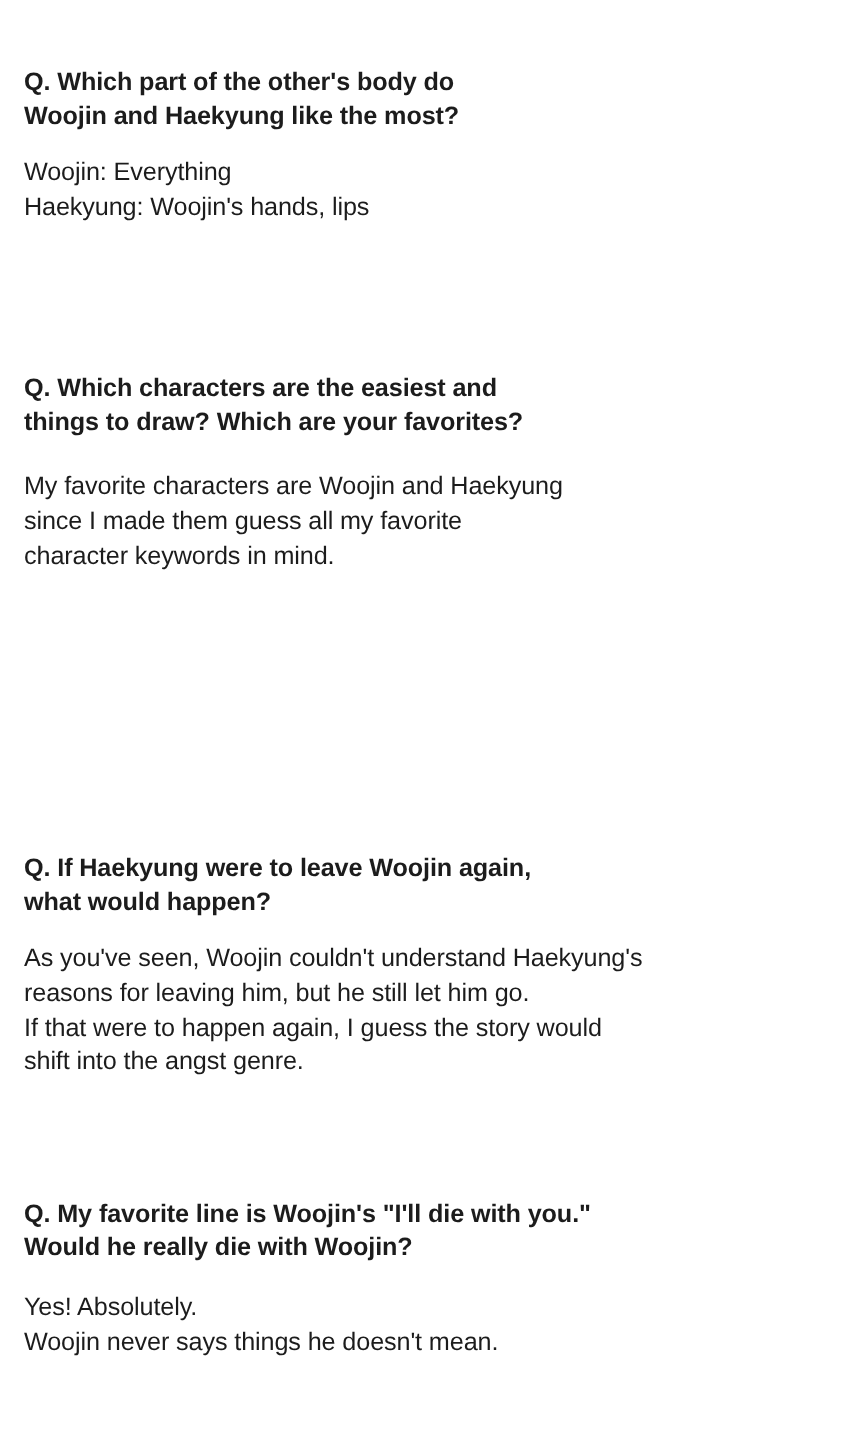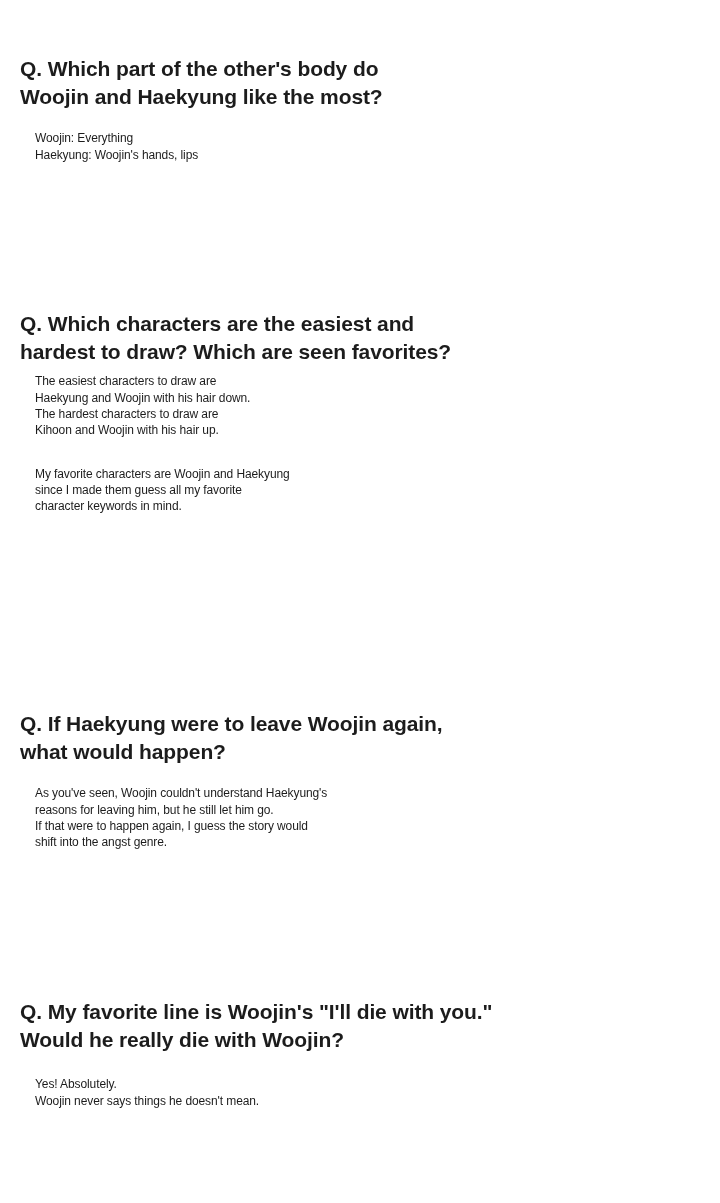--- a/index.html
+++ b/index.html
@@ -26,26 +26,26 @@
   }
   .question {
     font-size: 21px;
     font-weight: bold;
     line-height: 1.32;
     letter-spacing: -0.1px;
     white-space: pre-line;
     margin: 0;
   }
   .answer {
-    font-size: 12px;
+    font-size: 21px;
     font-weight: normal;
     line-height: 1.36;
     letter-spacing: -0.1px;
     white-space: pre-line;
-    margin: 15px;
+    margin: 0;
   }
   
   #block-0 { position: absolute; left: 20px; top: 55px; width: 680px; }
   #block-0 .answer { margin-top: 20px; }
 
   #block-1 { position: absolute; left: 20px; top: 310px; width: 680px; }
   #block-1 .answer { margin-top: 8px; }
   #block-1 .answer-2 { margin-top: 27px; }
 
   #block-2 { position: absolute; left: 20px; top: 710px; width: 680px; }
@@ -61,25 +61,21 @@
 
   <section class="qa-block" id="block-0">
     <p class="question">Q. Which part of the other's body do
 Woojin and Haekyung like the most?</p>
     <p class="answer">Woojin: Everything
 Haekyung: Woojin's hands, lips</p>
   </section>
 
   <section class="qa-block" id="block-1">
     <p class="question">Q. Which characters are the easiest and
-hardest to draw? Which are seen favorites?</p>
-    <p class="answer">The easiest characters to draw are
-Haekyung and Woojin with his hair down.
-The hardest characters to draw are
-Kihoon and Woojin with his hair up.</p>
+things to draw? Which are your favorites?</p>
     <p class="answer answer-2">My favorite characters are Woojin and Haekyung
 since I made them guess all my favorite
 character keywords in mind.</p>
   </section>
 
   <section class="qa-block" id="block-3">
     <p class="question">Q. My favorite line is Woojin's "I'll die with you."
 Would he really die with Woojin?</p>
     <p class="answer">Yes! Absolutely.
 Woojin never says things he doesn't mean.</p>

